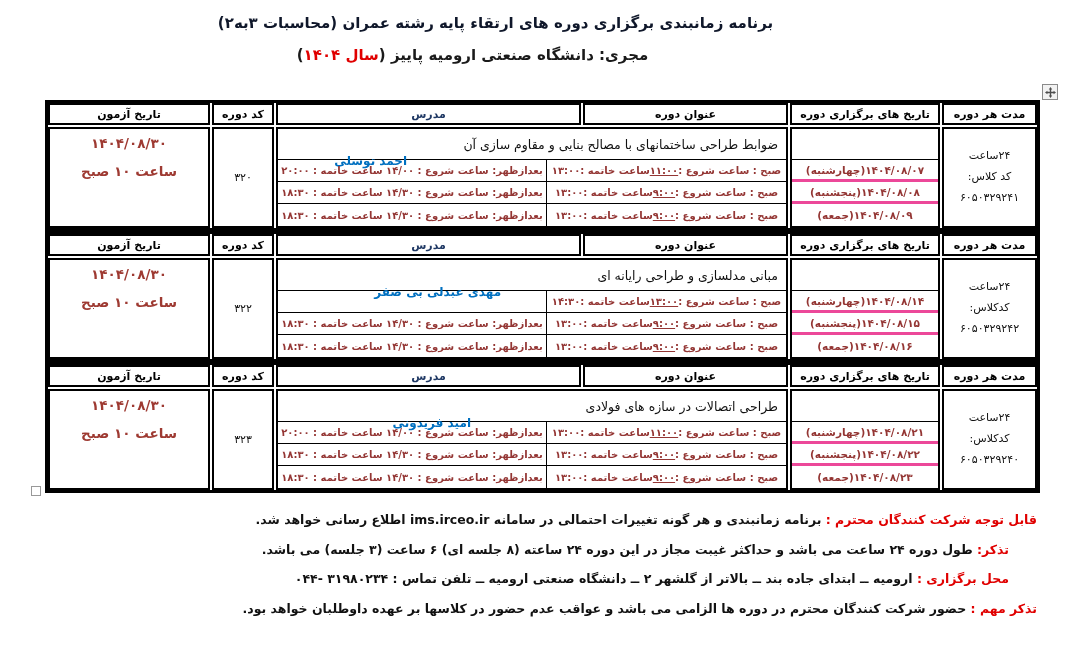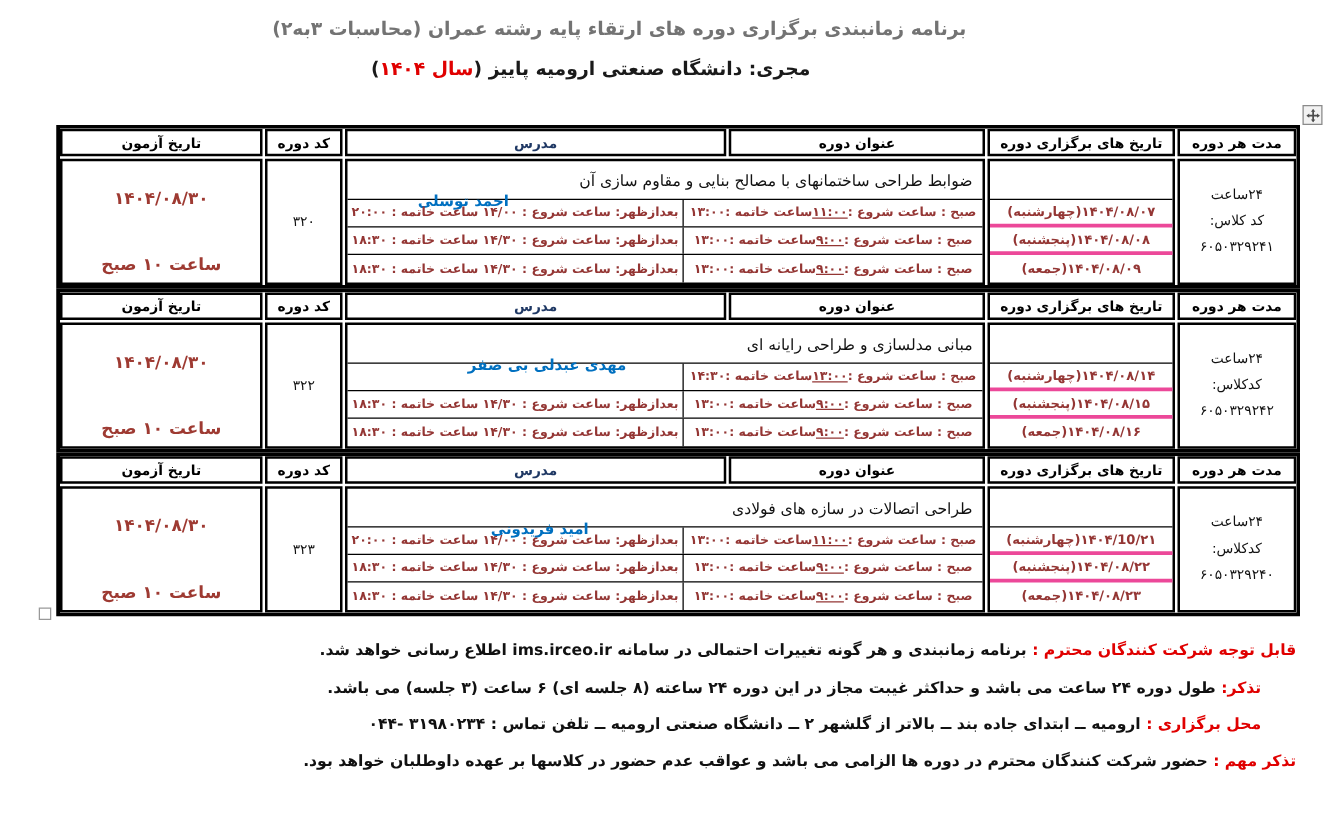--- a/index.html
+++ b/index.html
@@ -2,21 +2,21 @@
 <html lang="fa"><head>
 <meta charset="utf-8">
 <style>
   * { margin:0; padding:0; box-sizing:border-box; }
   html,body { width:1075px; height:662px; background:#fff; overflow:hidden;
               font-family:"DejaVu Sans", sans-serif; }
   .doc { position:relative; width:1075px; height:662px; direction:rtl; }
 
   
   .doc-title   { position:absolute; top:14px; left:0; width:991px; text-align:center;
-                 font-size:15px; font-weight:bold; color:#737373; }
+                 font-size:15px; font-weight:bold; color:#0f172a; }
   .doc-subtitle{ position:absolute; top:46px; left:-65px; width:1075px; text-align:center;
                  font-size:15px; font-weight:bold; color:#1a1a1a; }
   .red { color:#e00000; }
 
   
   .move-handle { position:absolute; top:84px; left:1042px; width:16px; height:16px;
                  border:1px solid #8a8a8a; background:#f2f2f2; display:flex;
                  align-items:center; justify-content:center; }
   .resize-handle { position:absolute; top:486px; left:31px; width:10px; height:10px;
                  border:1px solid #999; background:#fff; }
@@ -41,22 +41,22 @@
   .h-exam    { grid-column:5; grid-row:1; }
 
   .c-duration{ grid-column:1; grid-row:2; display:flex; flex-direction:column;
                align-items:center; justify-content:center; font-size:11px;
                line-height:1.9; color:#111; }
   .c-dates   { grid-column:2; grid-row:2; display:flex; flex-direction:column; }
   .c-main    { grid-column:3; grid-row:2; }
   .c-code    { grid-column:4; grid-row:2; display:flex; align-items:center;
                justify-content:center; font-size:11px; color:#111; }
   .c-exam    { grid-column:5; grid-row:2; display:flex; flex-direction:column;
-               align-items:center; justify-content:flex-end; color:#9e3a32;
-               font-weight:bold; font-size:13.5px; line-height:2.1;gap:24px; }
+               align-items:center; justify-content:flex-start; color:#9e3a32;
+               font-weight:bold; font-size:13.5px; line-height:2.1; }
 
   .date-spacer{ height:31px; border-bottom:1px solid #000; }
   .date-row  { height:22px; border-bottom:3px solid #ec4899; display:flex;
                align-items:center; justify-content:center; color:#943634;
                font-weight:bold; font-size:10.5px; white-space:nowrap; }
   .date-row.last { border-bottom:none; flex:1; }
 
   .title-row { height:31px; border-bottom:1px solid #000; display:flex;
                align-items:center; direction:rtl; }
   .course-title{ margin-right:8px; font-size:12.5px; color:#111; white-space:nowrap; }
@@ -233,21 +233,21 @@
         <div class="cell hcell h-code">کد دوره</div>
         <div class="cell hcell h-exam">تاریخ آزمون</div>
 
         <div class="cell c-duration">
           <div>۲۴ساعت</div>
           <div>کدکلاس:</div>
           <div>۶۰۵۰۳۲۹۲۴۰</div>
         </div>
         <div class="cell c-dates">
           <div class="date-spacer"></div>
-          <div class="date-row">۱۴۰۴/10/۲۱(چهارشنبه)</div>
+          <div class="date-row">۱۴۰۴/۰۸/۲۱(چهارشنبه)</div>
           <div class="date-row">۱۴۰۴/۰۸/۲۲(پنجشنبه)</div>
           <div class="date-row last">۱۴۰۴/۰۸/۲۳(جمعه)</div>
         </div>
         <div class="cell c-main">
           <div class="title-row">
             <span class="course-title">طراحی اتصالات در سازه های فولادی</span>
             <span class="instructor">امید فریدونی</span>
           </div>
           <div class="time-row">
             <div class="morning">

